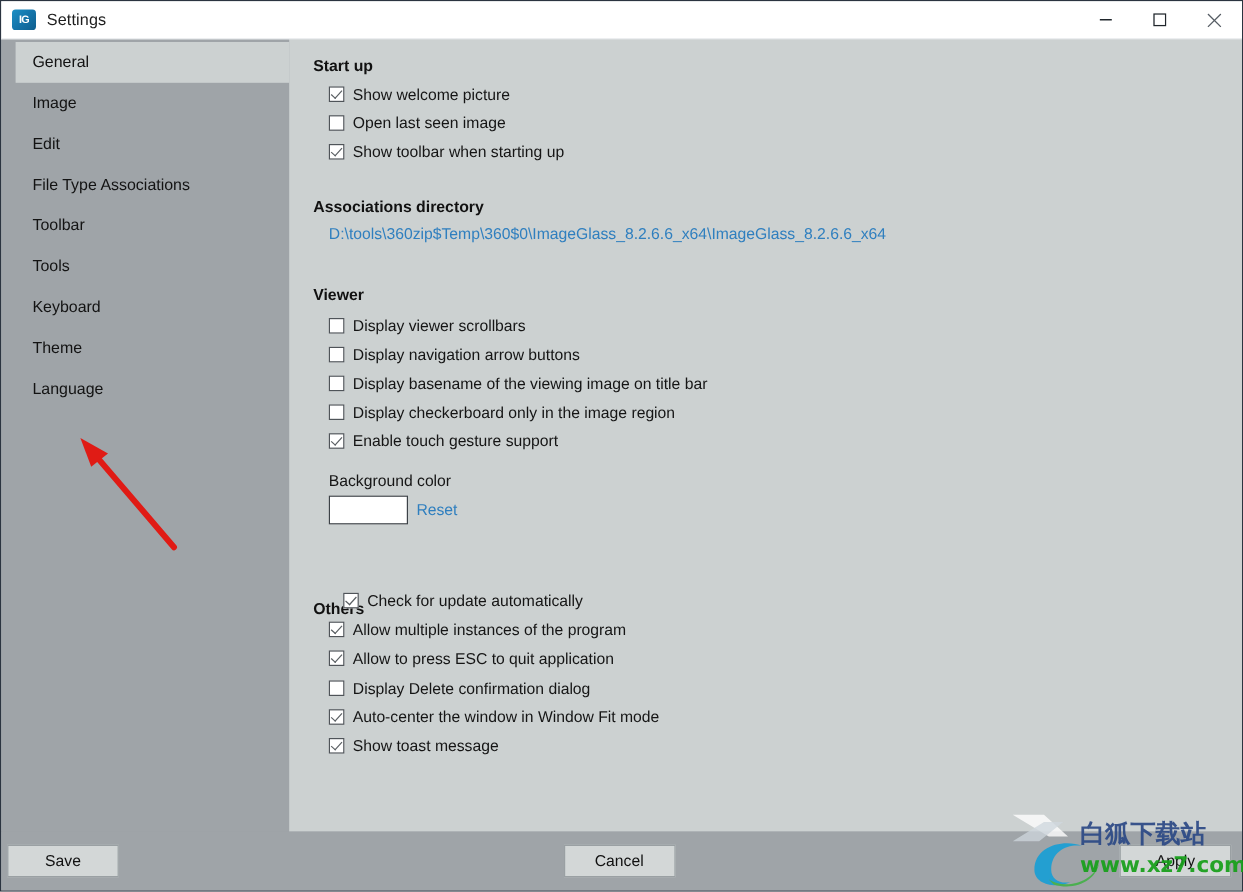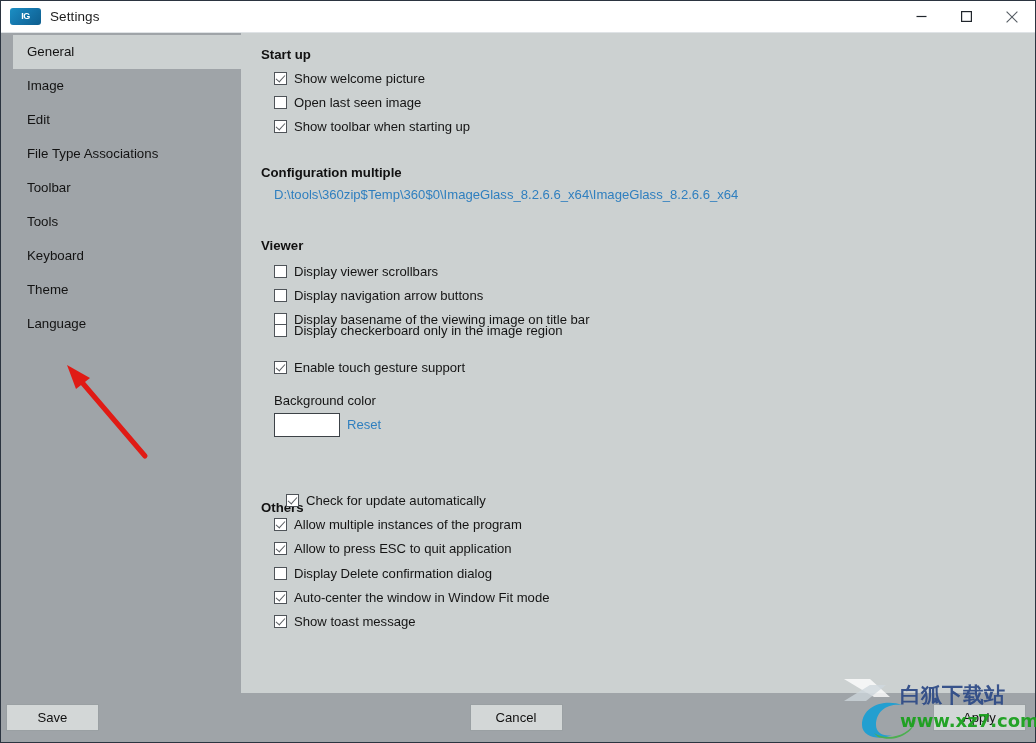--- a/index.html
+++ b/index.html
@@ -32,21 +32,21 @@
   #titlebar {
     height: 31px;
     min-height: 31px;
     background: #ffffff;
     display: flex;
     align-items: center;
     position: relative;
     border-bottom: 1px solid #dfe3e6;
   }
   #app-icon {
-    width: 31px;
+    width: 20px;
     height: 17px;
     margin-left: 9px;
     margin-right: 9px;
     border-radius: 3px;
     background: linear-gradient(135deg, #1b8fc4 0%, #1577ad 45%, #0e5e8e 100%);
     position: relative;
     flex: 0 0 auto;
   }
   #app-icon .glyph {
     position: absolute;
@@ -320,38 +320,38 @@
         </div>
         <div class="cbrow" style="left:33px; top:60px;">
           <span class="cbox"></span>
           <span class="cblabel">Open last seen image</span>
         </div>
         <div class="cbrow" style="left:33px; top:84px;">
           <span class="cbox checked"></span>
           <span class="cblabel">Show toolbar when starting up</span>
         </div>
 
-        <div class="group-title" style="left:20px; top:132px;">Configuration multiple</div>
+        <div class="group-title" style="left:20px; top:132px;">Associations directory</div>
         <a class="link abs" href="#" style="left:33px; top:154px;">D:\tools\360zip$Temp\360$0\ImageGlass_8.2.6.6_x64\ImageGlass_8.2.6.6_x64</a>
 
         <div class="group-title" style="left:20px; top:205px;">Viewer</div>
 
         <div class="cbrow" style="left:33px; top:229px;">
           <span class="cbox"></span>
           <span class="cblabel">Display viewer scrollbars</span>
         </div>
         <div class="cbrow" style="left:33px; top:253px;">
           <span class="cbox"></span>
           <span class="cblabel">Display navigation arrow buttons</span>
         </div>
         <div class="cbrow" style="left:33px; top:277px;">
           <span class="cbox"></span>
           <span class="cblabel">Display basename of the viewing image on title bar</span>
         </div>
-        <div class="cbrow" style="left:33px; top:288px;">
+        <div class="cbrow" style="left:33px; top:301px;">
           <span class="cbox"></span>
           <span class="cblabel">Display checkerboard only in the image region</span>
         </div>
         <div class="cbrow" style="left:33px; top:325px;">
           <span class="cbox checked"></span>
           <span class="cblabel">Enable touch gesture support</span>
         </div>
 
         <div class="plain-label abs" style="left:33px; top:360px;">Background color</div>
         <div id="bg-color-swatch" class="abs" style="left:33px; top:380px;"></div>

